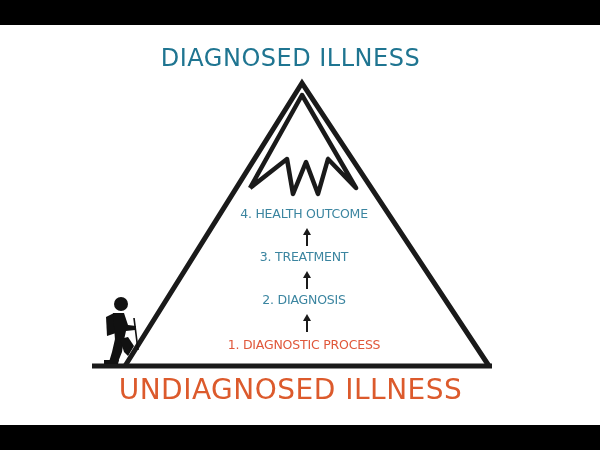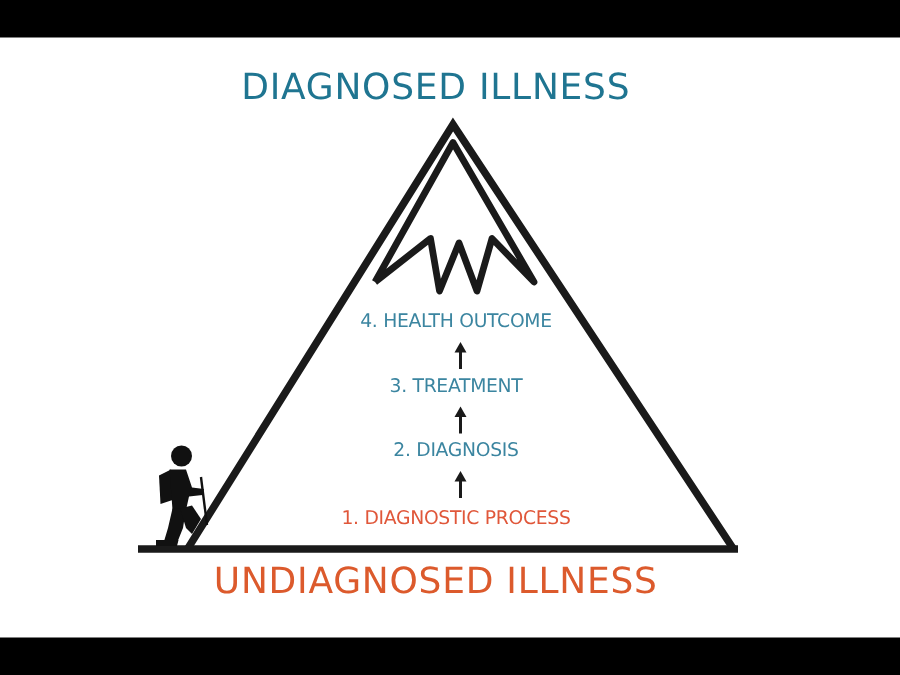--- a/index.html
+++ b/index.html
@@ -10,21 +10,21 @@
     }
     .bar { position: absolute; left: 0; width: 600px; background: #000; }
     .bar.top { top: 0; height: 25px; }
     .bar.bottom { top: 425px; height: 25px; }
     .title {
       position: absolute; left: 0; width: 581px; text-align: center;
       font-family: "DejaVu Sans", sans-serif; font-weight: 400;
       letter-spacing: 0.5px;
     }
     .title.top { top: 44px; font-size: 24px; color: #1f7591; }
-    .title.bottom { top: 373px; font-size: 24px; color: #dc5a2c; }
+    .title.bottom { top: 373px; font-size: 28px; color: #dc5a2c; }
     svg.diagram { position: absolute; left: 0; top: 0; }
     .step {
       position: absolute; left: 0; width: 608px; text-align: center;
       font-family: "DejaVu Sans", sans-serif; font-size: 12.5px;
       letter-spacing: -0.2px;
     }
     .step.blue { color: #3b85a0; }
     .step.red { color: #e0573a; }
   </style>
 </head>

